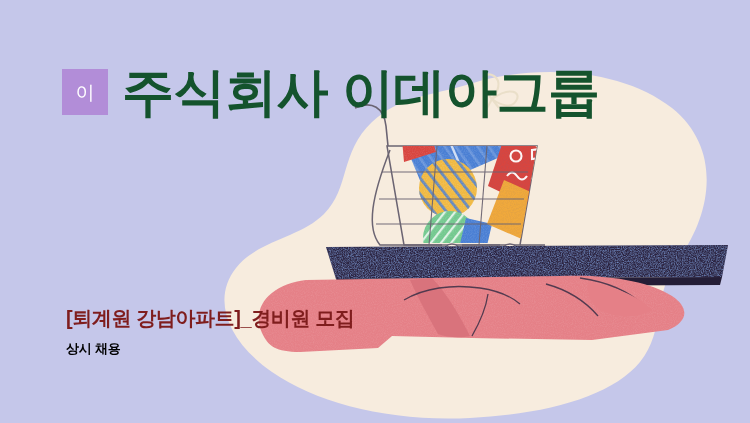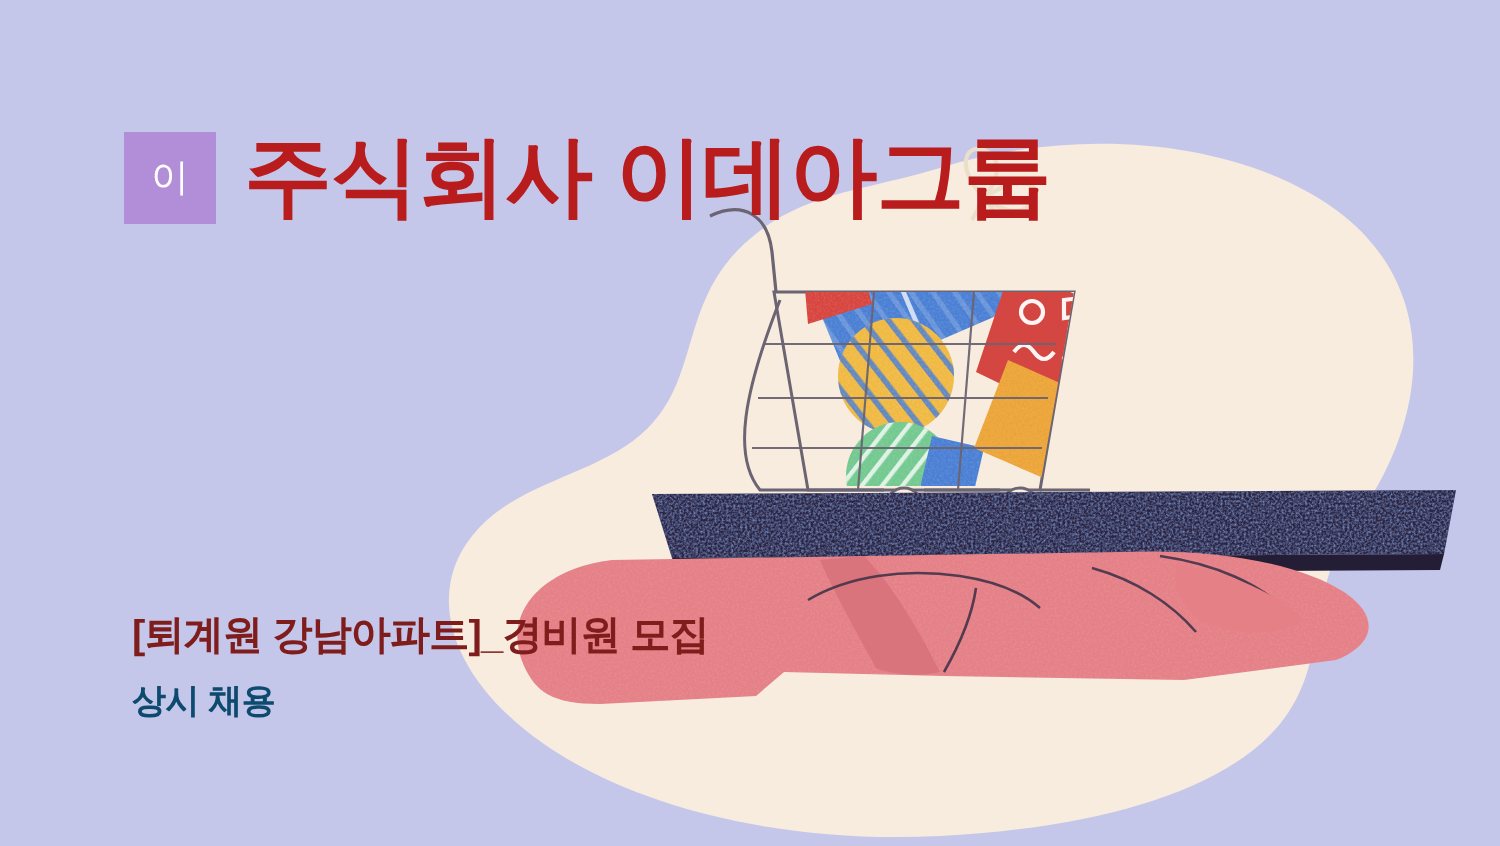--- a/index.html
+++ b/index.html
@@ -42,46 +42,46 @@
     display: flex;
     align-items: center;
     justify-content: center;
     font-size: 19px;
     font-weight: 400;
     letter-spacing: 0;
     line-height: 1;
     flex: none;
   }
   .brand-title {
-    font-size: 44px;
+    font-size: 52px;
     font-weight: 700;
-    color: #b91c1c;
+    color: #14532d;
     line-height: 1;
     white-space: nowrap;
     letter-spacing: -0.5px;
     text-align: right;
   }
   .job-title {
     position: absolute;
     left: 66px;
     top: 306px;
     font-size: 20px;
     font-weight: 700;
     color: #7f1d1d;
     line-height: 1.2;
     white-space: nowrap;
     letter-spacing: -0.4px;
   }
   .job-sub {
     position: absolute;
     left: 66px;
     top: 341px;
-    font-size: 17px;
+    font-size: 13px;
     font-weight: 700;
-    color: #0c4a6e;
+    color: #000000;
     line-height: 1.2;
     white-space: nowrap;
     letter-spacing: -0.2px;
   }
 </style>
 </head>
 <body>
 
 <div class="banner">
 

